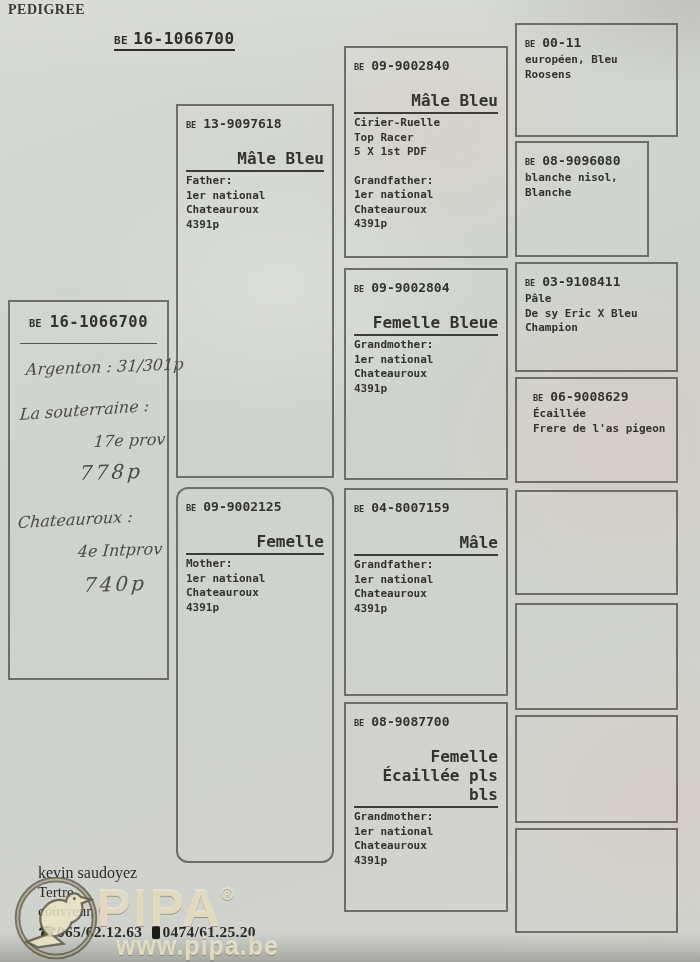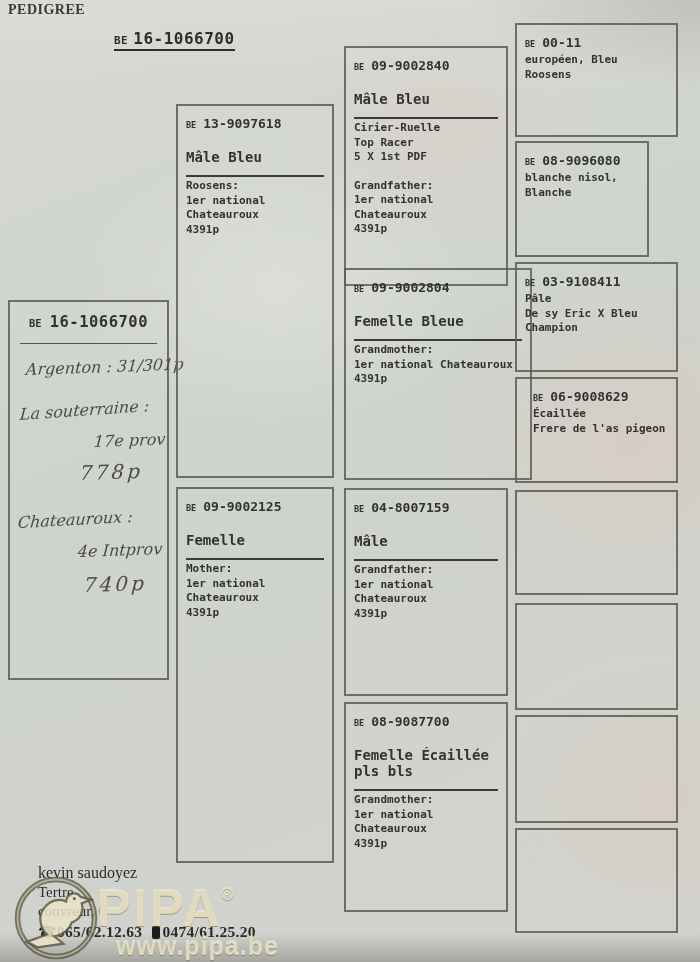--- a/index.html
+++ b/index.html
@@ -29,22 +29,23 @@
   .ring-header .pfx{font-size:11px;margin-right:5px;}
   .box{
     position:absolute;box-sizing:border-box;
     border:2px solid rgba(92,92,84,0.85);
     padding:7px 8px;
     background:rgba(255,255,255,0.03);
   }
   .ring .pfx{font-weight:700;font-size:8.5px;margin-right:7px;}
   .ring .num{font-weight:700;font-size:13px;}
   .bname{
-    font-weight:700;font-size:14px;margin-top:17px;padding-bottom:10px;
+    font-weight:700;font-size:16px;margin-top:17px;padding-bottom:2px;
     border-bottom:2px solid #3c3c36;
+    text-align:right;
   }
   .bline{font-weight:700;font-size:11px;line-height:1.32;}
   .lines{margin-top:2px;}
   .gap{height:14px;}
   .subject-box{padding:10px 10px;}
   .subject-head{text-align:center;font-weight:700;color:#28282.4;}
   .subject-head .pfx{font-size:10.5px;margin-right:8px;font-weight:700;}
   .subject-head .num{font-size:15.5px;font-weight:700;letter-spacing:0.5px;}
   .subject-rule{border-bottom:1.5px solid #55554e;margin-top:12px;}
   .notes{margin-top:16px;color:#4b4a44;}
@@ -99,55 +100,55 @@
     <div class="hw big" style="margin-top:12px;margin-left:64px;">740p</div>
   </div>
 </div>
 
 <div class="box" style="left:176px;top:104px;width:158px;height:374px;">
   <div class="ring">
     <span class="pfx">BE</span><span class="num">13-9097618</span>
   </div>
   <div class="bname">Mâle Bleu</div>
   <div class="lines">
-    <div class="bline">Roosens:</div>
-    <div class="bline">1er national Chateauroux</div>
-    <div class="bline">4391p</div>
-  </div>
-</div>
-
-<div class="box" style="left:176px;top:487px;width:158px;height:376px;">
+    <div class="bline">Father:</div>
+    <div class="bline">1er national Chateauroux</div>
+    <div class="bline">4391p</div>
+  </div>
+</div>
+
+<div class="box" style="left:176px;top:487px;width:158px;height:376px;border-radius:12px;">
   <div class="ring">
     <span class="pfx">BE</span><span class="num">09-9002125</span>
   </div>
   <div class="bname">Femelle</div>
   <div class="lines">
     <div class="bline">Mother:</div>
     <div class="bline">1er national Chateauroux</div>
     <div class="bline">4391p</div>
   </div>
 </div>
 
-<div class="box" style="left:344px;top:46px;width:164px;height:240px;">
+<div class="box" style="left:344px;top:46px;width:164px;height:212px;">
   <div class="ring">
     <span class="pfx">BE</span><span class="num">09-9002840</span>
   </div>
   <div class="bname">Mâle Bleu</div>
   <div class="lines">
     <div class="bline">Cirier-Ruelle</div>
     <div class="bline">Top Racer</div>
     <div class="bline">5 X 1st PDF</div>
     <div class="gap"></div>
     <div class="bline">Grandfather:</div>
     <div class="bline">1er national Chateauroux</div>
     <div class="bline">4391p</div>
   </div>
 </div>
 
-<div class="box" style="left:344px;top:268px;width:188px;height:212px;">
+<div class="box" style="left:344px;top:268px;width:164px;height:212px;">
   <div class="ring">
     <span class="pfx">BE</span><span class="num">09-9002804</span>
   </div>
   <div class="bname">Femelle Bleue</div>
   <div class="lines">
     <div class="bline">Grandmother:</div>
     <div class="bline">1er national Chateauroux</div>
     <div class="bline">4391p</div>
   </div>
 </div>

